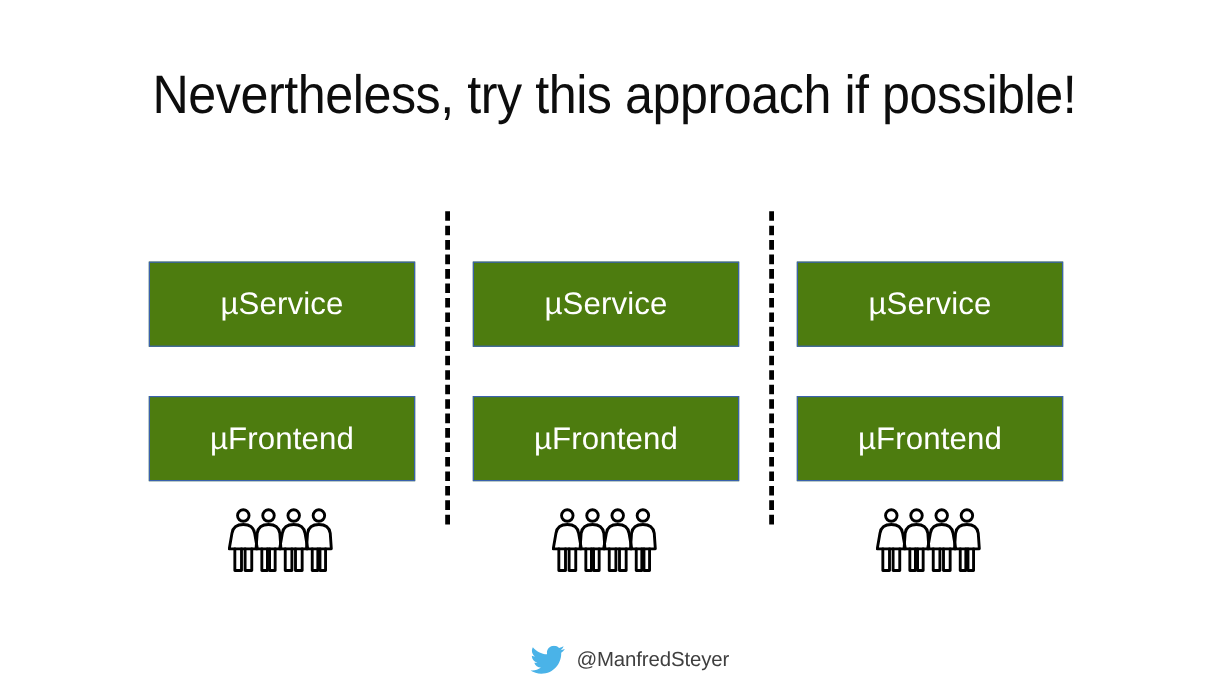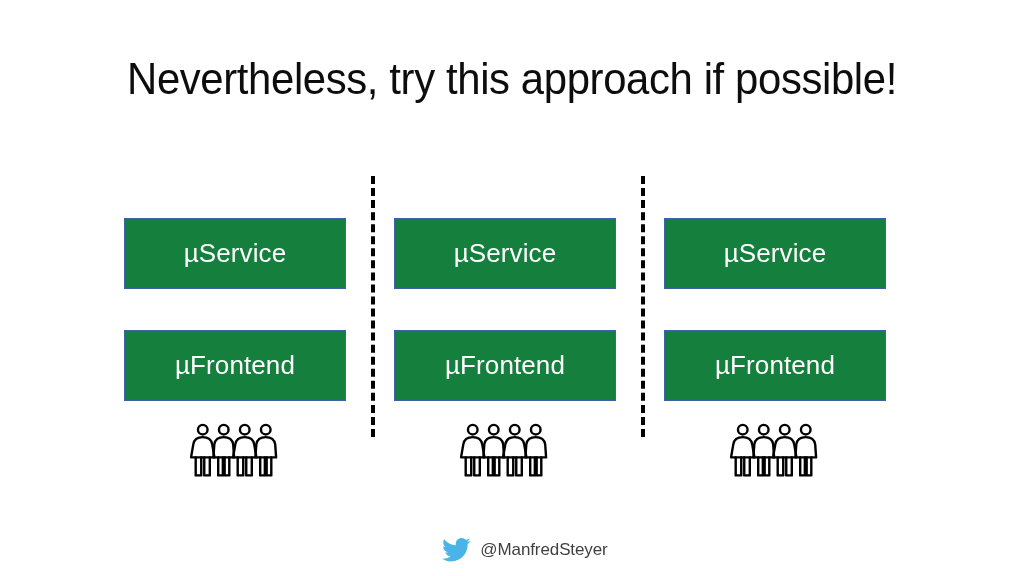--- a/index.html
+++ b/index.html
@@ -54,21 +54,21 @@
     top: 218px;
     width: 222px;
   }
   .column.col-0 { left: 124px; }
   .column.col-1 { left: 394px; }
   .column.col-2 { left: 664px; }
 
   .box {
     width: 222px;
     height: 71px;
-    background: #15803d;
+    background: #4d7c0f;
     border: 1px solid #3a62ad;
     box-sizing: border-box;
     display: flex;
     align-items: center;
     justify-content: center;
     color: #ffffff;
     font-size: 26px;
     font-weight: 400;
     letter-spacing: 0.1px;
   }

